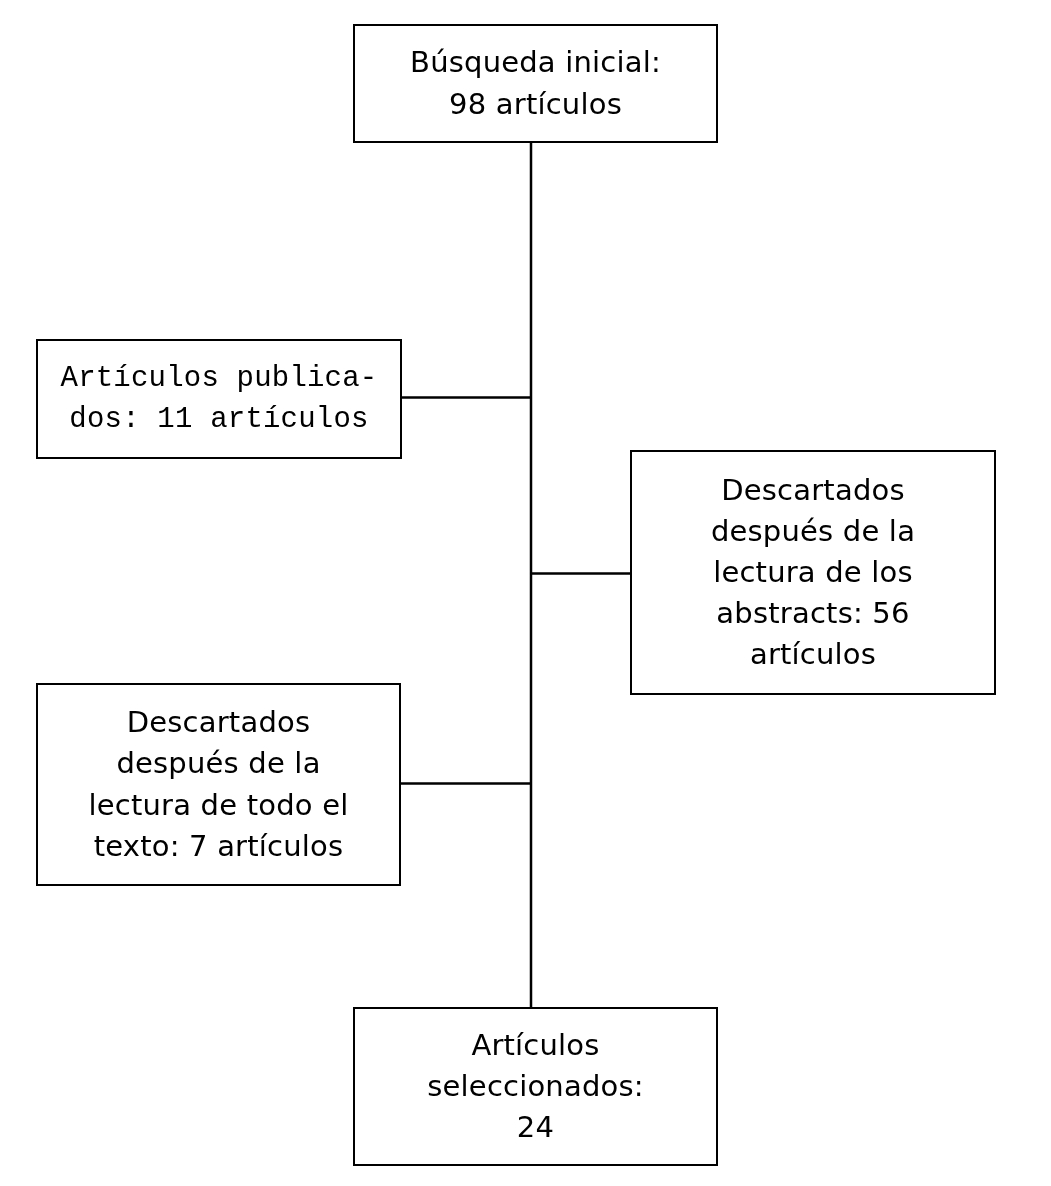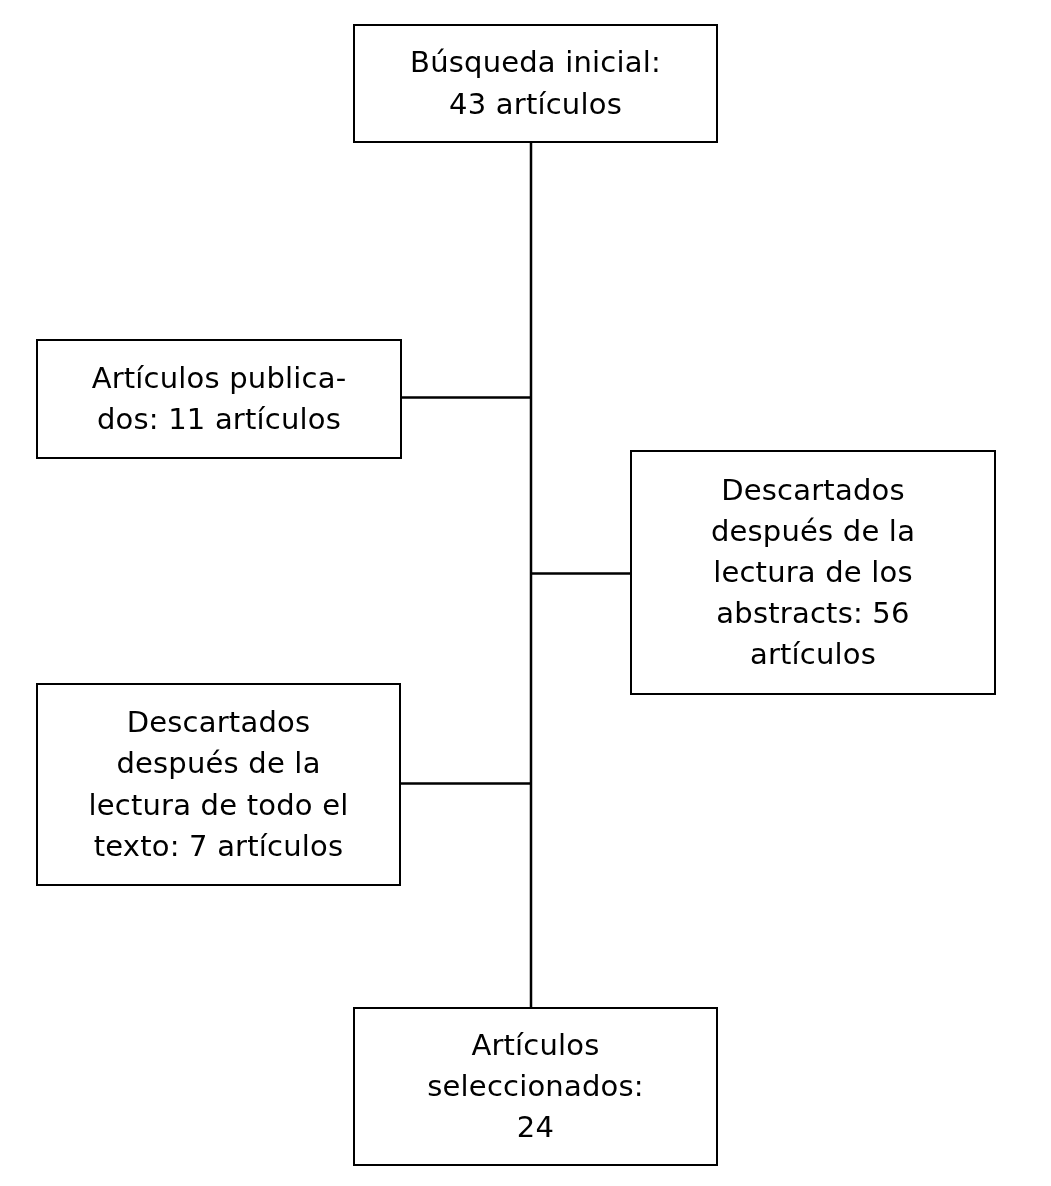--- a/index.html
+++ b/index.html
@@ -46,21 +46,21 @@
     padding: 0 6px;
   }
 
   
   #node-initial-search {
     left: 353px;  top: 24px;
     width: 365px; height: 119px;
   }
   #node-published-articles {
     left: 36px;   top: 339px;
-    width: 366px; height: 120px;
+    width: 366px; height: 120px; font-family: Liberation Mono, monospace;
   }
   #node-discarded-abstracts {
     left: 630px;  top: 450px;
     width: 366px; height: 245px;
   }
   #node-discarded-fulltext {
     left: 36px;   top: 683px;
     width: 365px; height: 203px;
   }
   #node-selected-articles {
@@ -79,21 +79,21 @@
 
     <line x1="401" y1="397.5" x2="531" y2="397.5" stroke="#000000" stroke-width="2.5"></line>
 
     <line x1="531" y1="573.5" x2="631" y2="573.5" stroke="#000000" stroke-width="2.5"></line>
 
     <line x1="400" y1="783.5" x2="531" y2="783.5" stroke="#000000" stroke-width="2.5"></line>
   </svg>
 
   <div class="node" id="node-initial-search">
     <span class="node-label">Búsqueda inicial:
-43 artículos</span>
+98 artículos</span>
   </div>
 
   <div class="node" id="node-published-articles">
     <span class="node-label">Artículos publica-
 dos: 11 artículos</span>
   </div>
 
   <div class="node" id="node-discarded-abstracts">
     <span class="node-label">Descartados
 después de la

